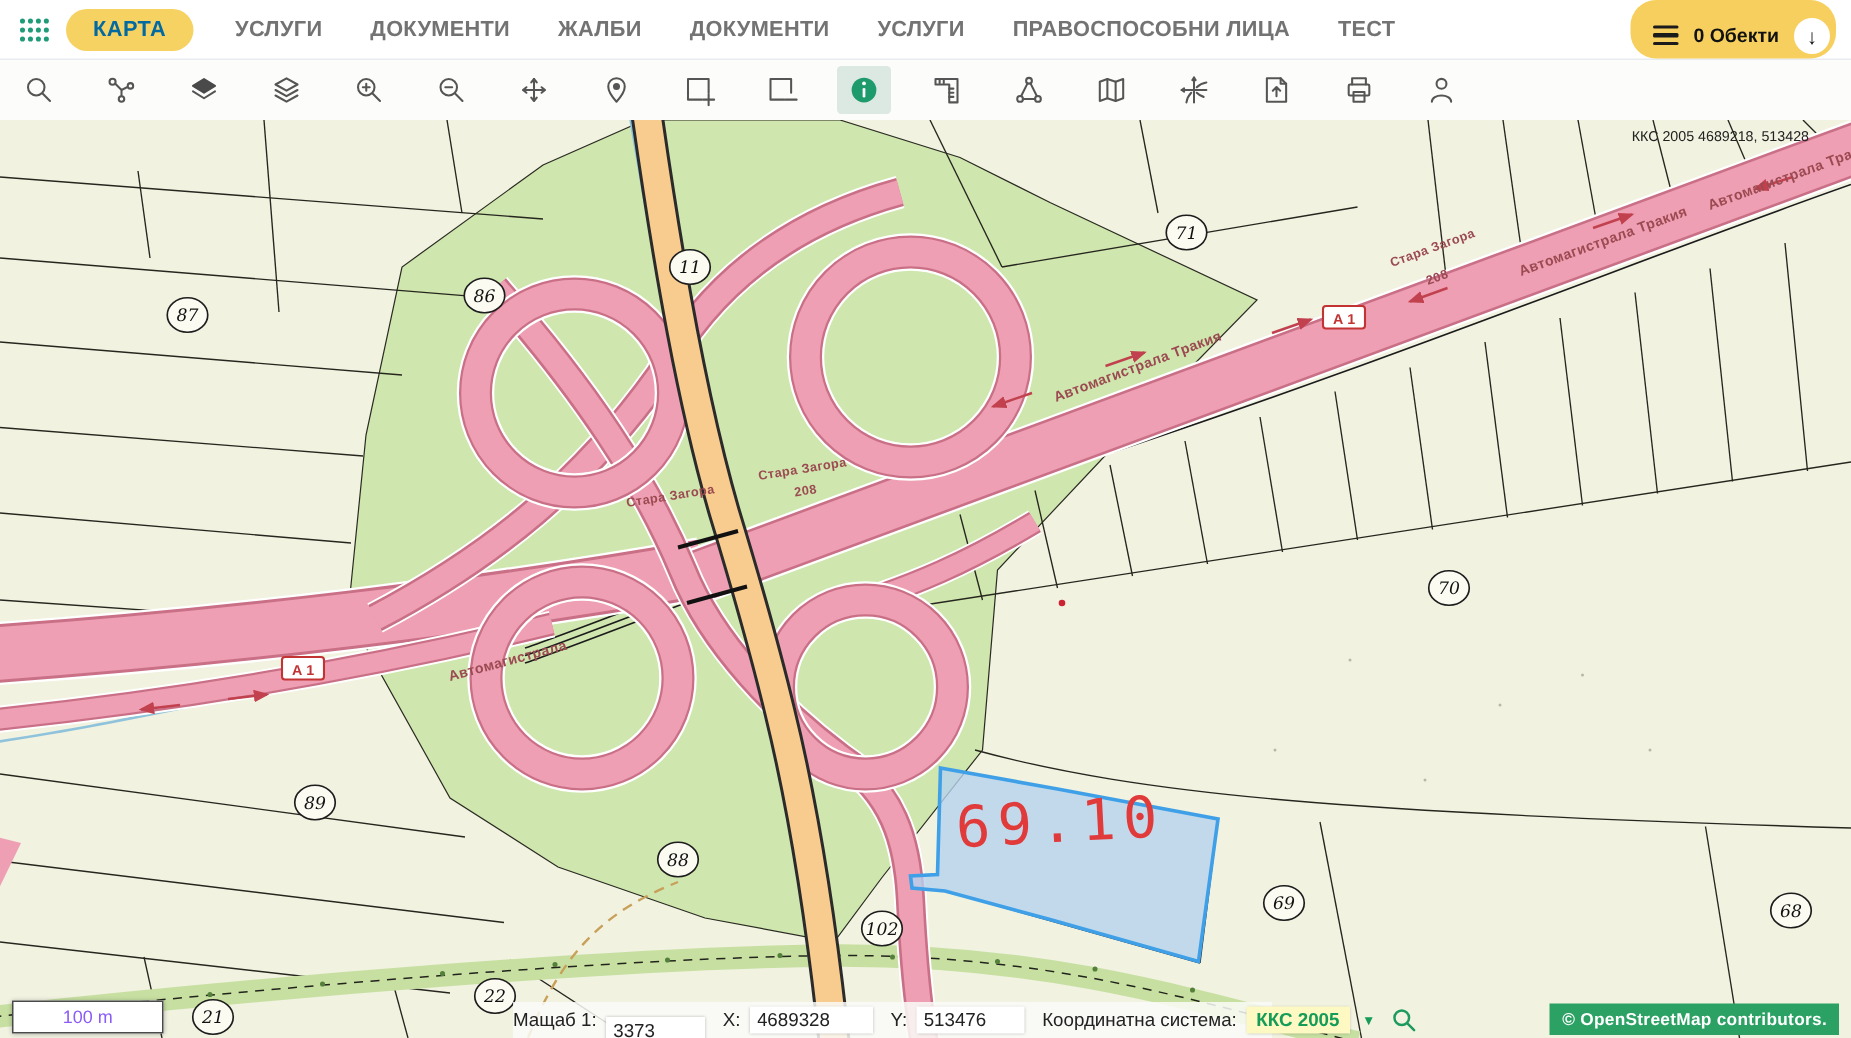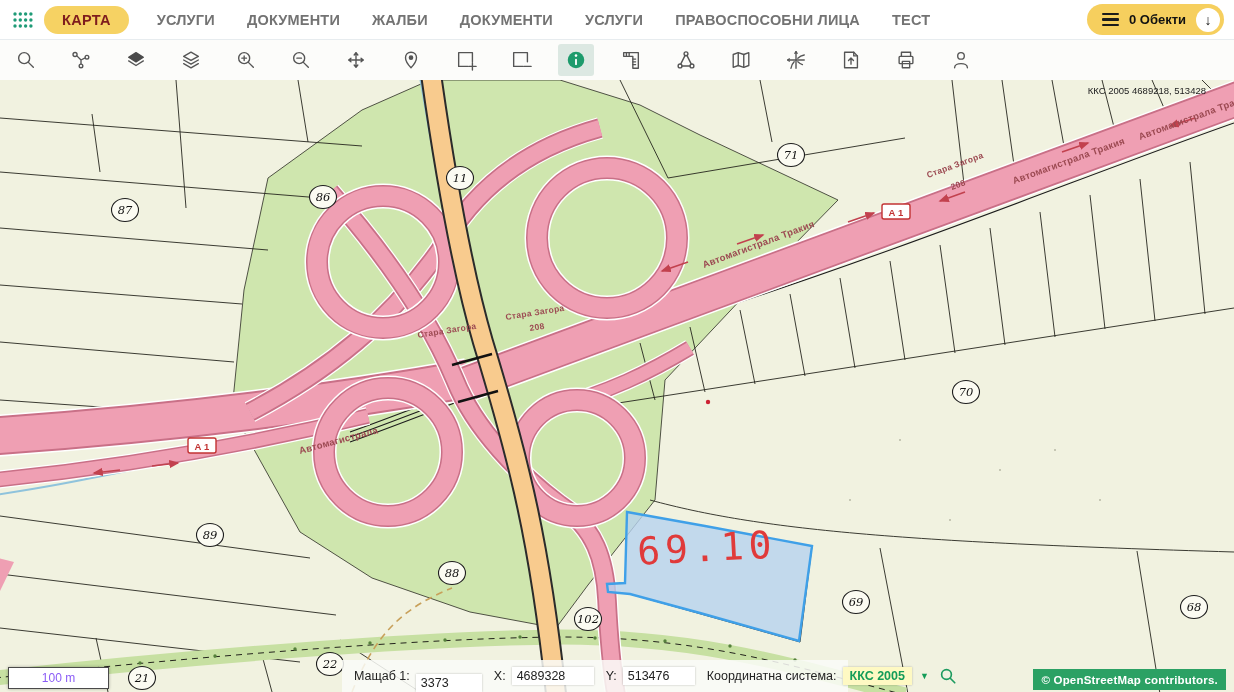--- a/index.html
+++ b/index.html
@@ -3,48 +3,48 @@
 <meta charset="utf-8">
 <style>
   html,body{margin:0;padding:0;background:#fff;}
   .app{position:relative;width:1234px;height:692px;overflow:hidden;
        font-family:"Liberation Sans","DejaVu Sans",sans-serif;background:#fff;}
 
   
   .topbar{height:40px;display:flex;align-items:center;padding:0 10px 0 12px;
           background:#fff;border-bottom:1px solid #e7ecef;box-sizing:border-box;}
   .grid-icon{margin-right:10px;display:flex;}
-  .brand-pill{background:#f6d263;color:#7f1d1d;font-weight:bold;font-size:14.5px;
+  .brand-pill{background:#f6d263;color:#0369a1;font-weight:bold;font-size:14.5px;
               padding:6px 18px;border-radius:16px;letter-spacing:.3px;cursor:pointer;}
   .menu{display:flex;align-items:center;gap:32px;margin-left:28px;}
   .menu-item{color:#737373;font-weight:bold;font-size:14.5px;letter-spacing:.2px;cursor:pointer;white-space:nowrap;}
   .objects-pill{margin-left:auto;background:#f6cf5e;border-radius:17px;height:31px;
-                display:flex;align-items:center;gap:10px;padding:0 4px 0 15px;cursor:pointer;}
+                display:flex;align-items:center;gap:10px;padding:8px 4px 0 15px;cursor:pointer;}
   .hamburger{display:flex;flex-direction:column;gap:3px;}
   .hamburger span{width:17px;height:2.4px;background:#1b1b1b;border-radius:1px;}
   .objects-label{font-weight:bold;font-size:13px;color:#111;}
   .objects-circle{width:24px;height:24px;border-radius:50%;background:#fff;display:flex;
                   align-items:center;justify-content:center;font-size:14px;font-weight:bold;color:#111;}
 
   
   .toolbar{height:40px;display:flex;align-items:center;gap:19px;padding-left:8px;
            background:#fcfcfa;box-sizing:border-box;}
   .tool-btn{width:36px;height:32px;display:flex;align-items:center;justify-content:center;
             border-radius:3px;cursor:pointer;}
   .tool-btn svg{stroke:#555;fill:none;stroke-width:1.5;stroke-linecap:round;stroke-linejoin:round;}
   .tool-btn.active{background:#dce8e2;}
 
   
   .map{position:absolute;top:80px;left:0;width:1234px;height:612px;overflow:hidden;background:#f1f2e0;}
   .map svg.basemap{display:block;}
 
   
-  .statusbar{position:absolute;left:342px;bottom:0;height:32px;width:506px;
+  .statusbar{position:absolute;left:342px;bottom:0;height:24px;width:506px;
              background:rgba(250,252,248,.85);display:flex;align-items:center;
-             font-size:12.5px;color:#222;padding:0 12px;box-sizing:border-box;gap:6px;}
+             font-size:12.5px;color:#222;padding:0 0;box-sizing:border-box;gap:6px;}
   .sb-label{white-space:nowrap;}
   .sb-input{background:#fff;border:0;height:18px;box-shadow:0 0 2px rgba(0,0,0,.25);
             font-size:12.5px;padding:0 5px;font-family:inherit;color:#222;}
   .sb-gap{width:8px;}
   .crs-box{background:#fef9c3;box-shadow:0 0 2px rgba(0,0,0,.25);height:18px;display:flex;
            align-items:center;padding:0 7px;color:#149c58;font-weight:bold;cursor:pointer;white-space:nowrap;}
   .crs-caret{color:#149c58;font-size:9px;margin:0 4px 0 2px;cursor:pointer;}
   .scalebar{position:absolute;left:8px;bottom:3px;width:99px;height:20px;background:#fff;
             border:1px solid #4a4a4a;box-shadow:0 0 3px rgba(0,0,0,.3);display:flex;
             align-items:center;justify-content:center;font-size:12px;color:#8b5cf6;margin-top:23px;}

